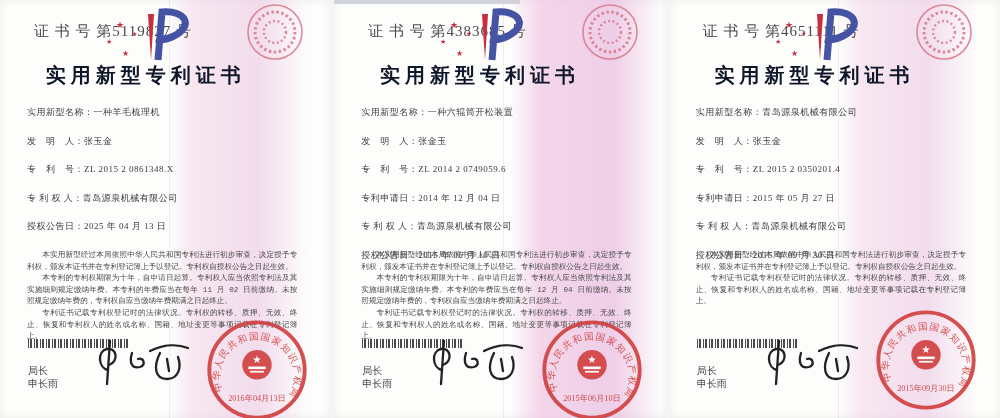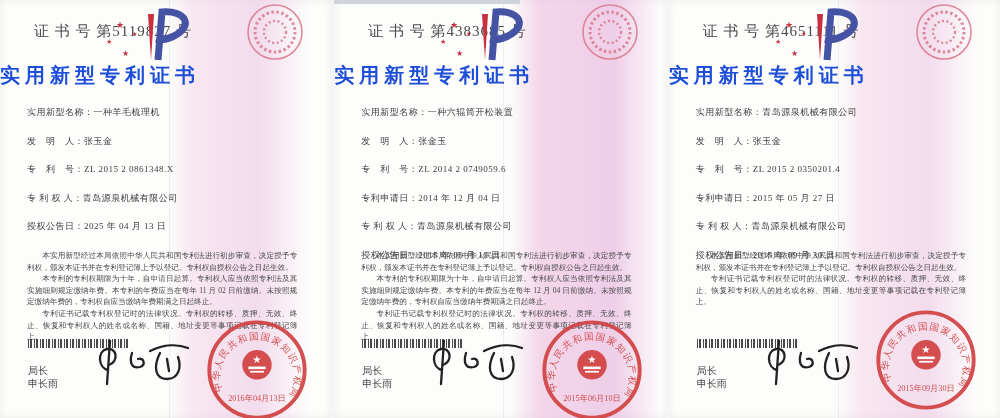--- a/index.html
+++ b/index.html
@@ -9,27 +9,27 @@
         box-shadow:inset 0 0 10px rgba(0,0,0,0.07);}
   .pink-band{position:absolute;top:0;left:51%;width:42%;height:100%;pointer-events:none;
      background:linear-gradient(90deg,rgba(243,211,231,0) 0%,rgba(243,211,231,.55) 18%,rgba(236,199,227,.6) 65%,rgba(243,211,231,0) 100%);}
   .cert.mid .pink-band{left:53%;width:45%;
      background:linear-gradient(90deg,rgba(240,198,226,0) 0%,rgba(240,198,226,.7) 20%,rgba(233,188,224,.72) 70%,rgba(240,198,226,.05) 100%);}
   .crease{position:absolute;top:0;left:51%;width:1px;height:100%;background:rgba(60,60,90,.08);}
   .top-strip{position:absolute;top:0;left:0;width:56%;height:4px;background:#c7cbd3;opacity:.8;}
   .cert-no{position:absolute;top:22px;left:34px;font-size:15px;color:#4a4a4a;letter-spacing:1px;}
   .logo{position:absolute;top:6px;left:98px;width:110px;height:58px;}
   .corner-stamp{position:absolute;top:2px;right:26px;width:60px;height:60px;opacity:.85;}
-  .title{position:absolute;top:62px;left:0;width:88%;text-align:left;font-size:20px;
-         font-weight:bold;color:#1d4ed8;letter-spacing:5px;}
+  .title{position:absolute;top:62px;left:0;width:88%;text-align:center;font-size:20px;
+         font-weight:bold;color:#0f172a;letter-spacing:5px;}
   .fields{position:absolute;top:106px;left:27px;right:80px;font-size:9px;color:#3c3c3c;}
   .fline{margin-bottom:15.5px;white-space:nowrap;letter-spacing:.5px;}
   .legal{position:absolute;top:250px;left:27px;right:34px;font-size:7.6px;line-height:11.6px;
          color:#4a4a4a;text-align:justify;}
-  .legal p{margin:0;text-indent:2em;}
+  .legal p{margin:0;text-indent:2em;font-family:Liberation Mono, monospace;}
   .barcode{position:absolute;left:28px;bottom:70px;width:100px;height:9px;opacity:.85;
      background:repeating-linear-gradient(90deg,#2a2a2a 0 1px,transparent 1px 2px,#2a2a2a 2px 4px,transparent 4px 6px);}
   .director{position:absolute;left:28px;bottom:28px;font-size:10px;color:#444;line-height:13px;margin-top:20px;}
   .signature{position:absolute;left:92px;bottom:30px;width:105px;height:50px;}
   .seal{position:absolute;right:22px;bottom:-4px;width:104px;height:104px;opacity:.93;}
 </style>
 </head>
 <body>
 
 <div class="stage">

